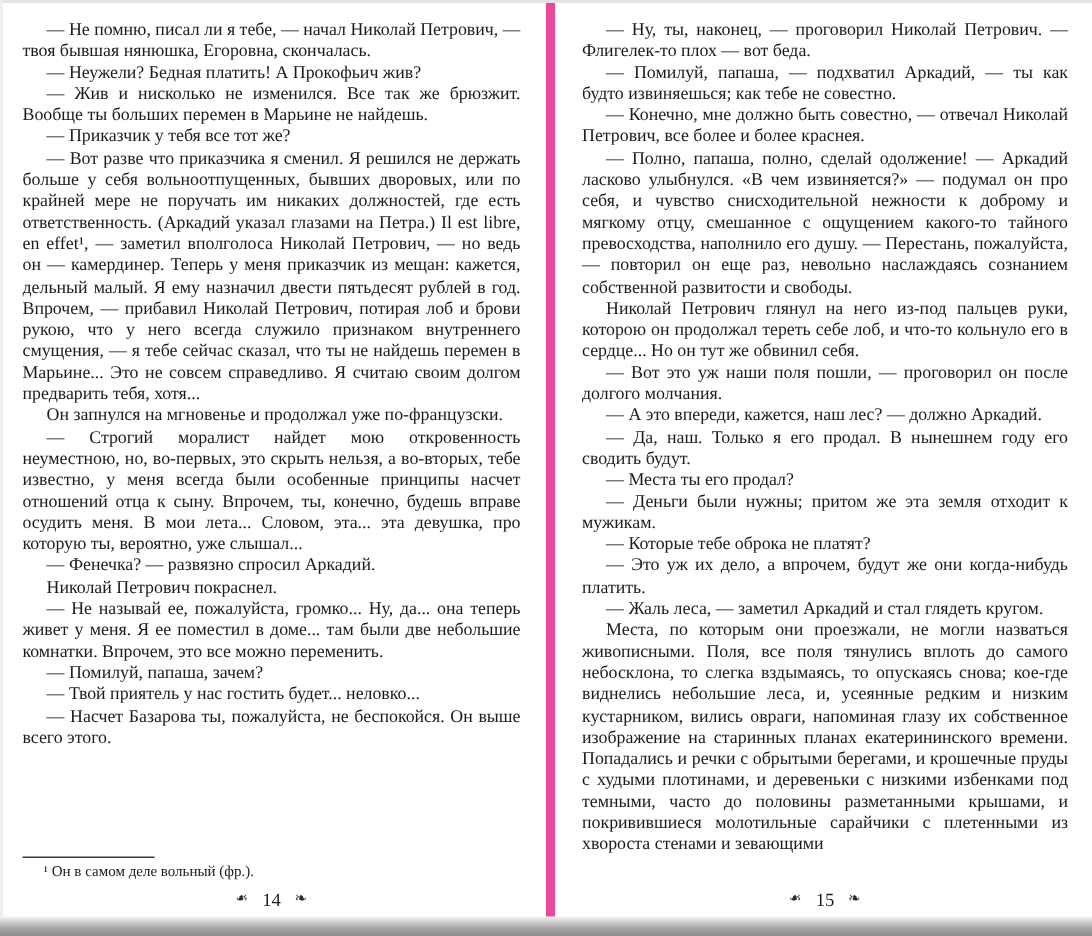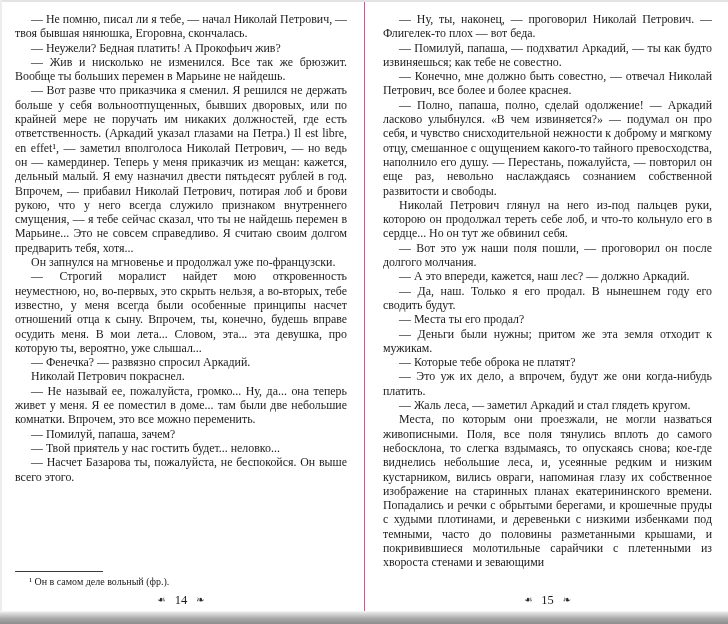--- a/index.html
+++ b/index.html
@@ -19,21 +19,21 @@
   }
   .page {
     width: 50%; height: 100%;
     display: flex;
     flex-direction: column;
     padding: 12px 17px 0 15px;
     background: #ffffff;
     position: relative;
   }
   .page--right {
-    border-left: 1px solid #ec4899;
+    border-left: 6px solid #ec4899;
     padding: 12px 16px 0 18px;
   }
   .text-area {
     flex: 1 1 auto;
     overflow: hidden;
   }
   p.para {
     font-size: 11.9px;
     line-height: 14.3px;
     text-align: justify;
@@ -106,20 +106,21 @@
 <div class="top-edge"></div>
 <div class="left-edge"></div>
 
 <div class="spread">
 
   <div class="page page--left">
     <div class="text-area">
       <p class="para">— Не помню, писал ли я тебе, — начал Николай Петрович, — твоя бывшая нянюшка, Егоровна, скончалась.</p>
       <p class="para">— Неужели? Бедная платить! А Прокофьич жив?</p>
       <p class="para">— Жив и нисколько не изменился. Все так же брюзжит. Вообще ты больших перемен в Марьине не найдешь.</p>
+      <p class="para">— Приказчик у тебя все тот же?</p>
       <p class="para">— Вот разве что приказчика я сменил. Я решился не держать больше у себя вольноотпущенных, бывших дворовых, или по крайней мере не поручать им никаких должностей, где есть ответственность. (Аркадий указал глазами на Петра.) Il est libre, en effet¹, — заметил вполголоса Николай Петрович, — но ведь он — камердинер. Теперь у меня приказчик из мещан: кажется, дельный малый. Я ему назначил двести пятьдесят рублей в год. Впрочем, — прибавил Николай Петрович, потирая лоб и брови рукою, что у него всегда служило признаком внутреннего смущения, — я тебе сейчас сказал, что ты не найдешь перемен в Марьине... Это не совсем справедливо. Я считаю своим долгом предварить тебя, хотя...</p>
       <p class="para">Он запнулся на мгновенье и продолжал уже по-французски.</p>
       <p class="para">— Строгий моралист найдет мою откровенность неуместною, но, во-первых, это скрыть нельзя, а во-вторых, тебе известно, у меня всегда были особенные принципы насчет отношений отца к сыну. Впрочем, ты, конечно, будешь вправе осудить меня. В мои лета... Словом, эта... эта девушка, про которую ты, вероятно, уже слышал...</p>
       <p class="para">— Фенечка? — развязно спросил Аркадий.</p>
       <p class="para">Николай Петрович покраснел.</p>
       <p class="para">— Не называй ее, пожалуйста, громко... Ну, да... она теперь живет у меня. Я ее поместил в доме... там были две небольшие комнатки. Впрочем, это все можно переменить.</p>
       <p class="para">— Помилуй, папаша, зачем?</p>
       <p class="para">— Твой приятель у нас гостить будет... неловко...</p>
       <p class="para">— Насчет Базарова ты, пожалуйста, не беспокойся. Он выше всего этого.</p>
     </div>

